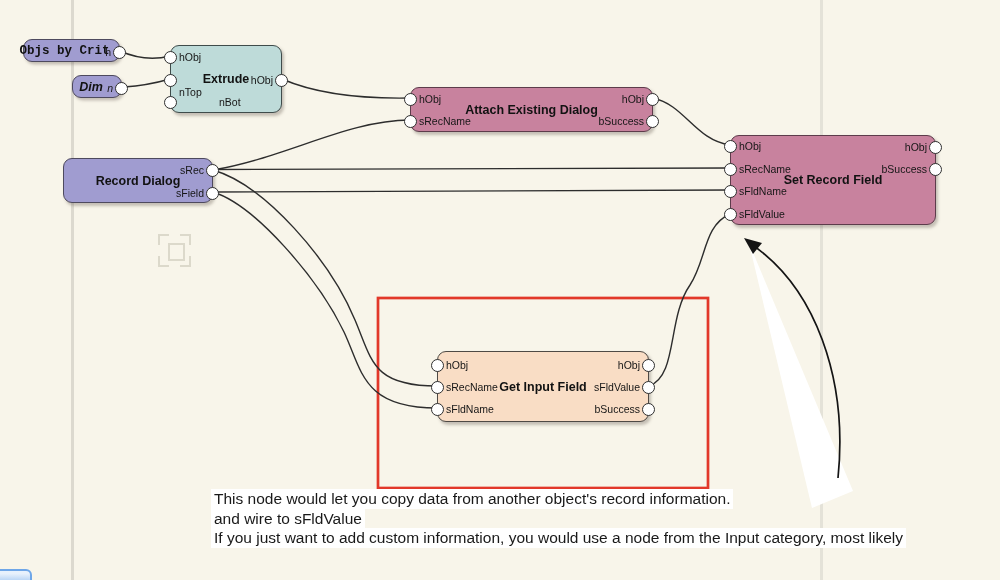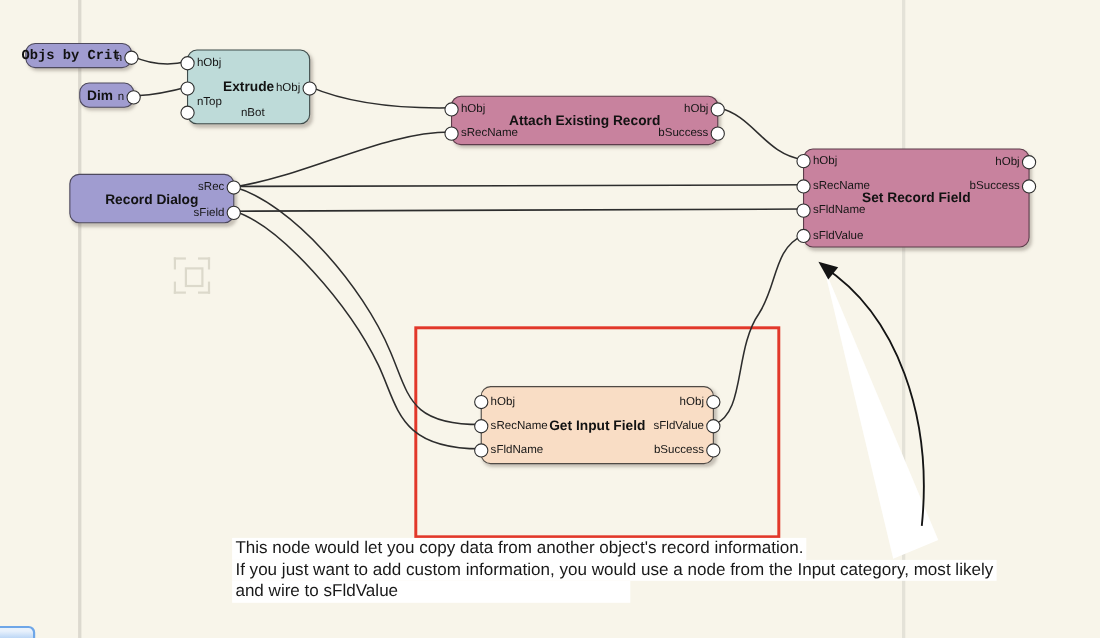--- a/index.html
+++ b/index.html
@@ -75,38 +75,38 @@
       <path d="M838,478 C848,380 816,286 748,242" fill="none" stroke="#141414" stroke-width="1.7"></path>
       <polygon points="744,238 762,243 753,254" fill="#141414"></polygon>
     </svg>
 
   <div id="nodes">
       <div class="node" style="left: 23px; top: 39px; width: 97px; height: 23px; background: rgb(160, 156, 208); border-color: rgb(78, 74, 94);">
         <div class="node-title" style="padding-right: 14px; font-family: Liberation Mono, monospace;">Objs by Crit</div>
         <div class="port out" style="top: 5.5px;"></div>
         <div class="port-label out" style="top: 6px;">h</div>
       </div>
-      <div class="node" style="left: 72px; top: 75px; width: 50px; height: 23px; background: rgb(160, 156, 208); border-color: rgb(78, 74, 94);">
+      <div class="node" style="left: 72px; top: 75px; width: 50px; height: 23px; background: rgb(160, 156, 208); border-color: rgb(78, 74, 94); font-style: italic;">
         <div class="node-title" style="padding-right: 12px;">Dim</div>
         <div class="port out" style="top: 5.5px;"></div>
         <div class="port-label out" style="top: 6px;">n</div>
       </div>
       <div class="node" style="left: 170px; top: 45px; width: 112px; height: 68px; background: rgb(190, 219, 217); border-color: rgb(63, 76, 75);">
         <div class="node-title">Extrude</div>
         <div class="port in" style="top: 4.5px;"></div>
         <div class="port-label in" style="top: 5px;">hObj</div>
         <div class="port in" style="top: 27.5px;"></div>
         <div class="port-label in" style="top: 40px;">nTop</div>
         <div class="port in" style="top: 49.5px;"></div>
         <div class="port-label in" style="top: 50px; margin-left: 40px;">nBot</div>
         <div class="port out" style="top: 27.5px;"></div>
         <div class="port-label out" style="top: 28px;">hObj</div>
       </div>
       <div class="node" style="left: 410px; top: 87px; width: 243px; height: 45px; background: rgb(200, 130, 158); border-color: rgb(93, 60, 75);">
-        <div class="node-title">Attach Existing Record</div>
+        <div class="node-title">Attach Existing Dialog</div>
         <div class="port in" style="top: 4.5px;"></div>
         <div class="port-label in" style="top: 5px;">hObj</div>
         <div class="port in" style="top: 26.5px;"></div>
         <div class="port-label in" style="top: 27px;">sRecName</div>
         <div class="port out" style="top: 4.5px;"></div>
         <div class="port-label out" style="top: 5px;">hObj</div>
         <div class="port out" style="top: 26.5px;"></div>
         <div class="port-label out" style="top: 27px;">bSuccess</div>
       </div>
       <div class="node" style="left: 63px; top: 158px; width: 150px; height: 45px; background: rgb(160, 156, 208); border-color: rgb(78, 74, 94);">
@@ -143,18 +143,18 @@
         <div class="port-label out" style="top: 7px;">hObj</div>
         <div class="port out" style="top: 28.5px;"></div>
         <div class="port-label out" style="top: 29px;">sFldValue</div>
         <div class="port out" style="top: 50.5px;"></div>
         <div class="port-label out" style="top: 51px;">bSuccess</div>
       </div>
     </div>
 
   <div class="note">
     <div class="line">This node would let you copy data from another object's record information.</div>
+    <div class="line">and wire to sFldValue</div>
     <div class="line">If you just want to add custom information, you would use a node from the Input category, most likely</div>
-    <div class="line">and wire to sFldValue</div>
   </div>
 
   <div class="corner-chip"></div>
 </div>
 
 </body></html>

